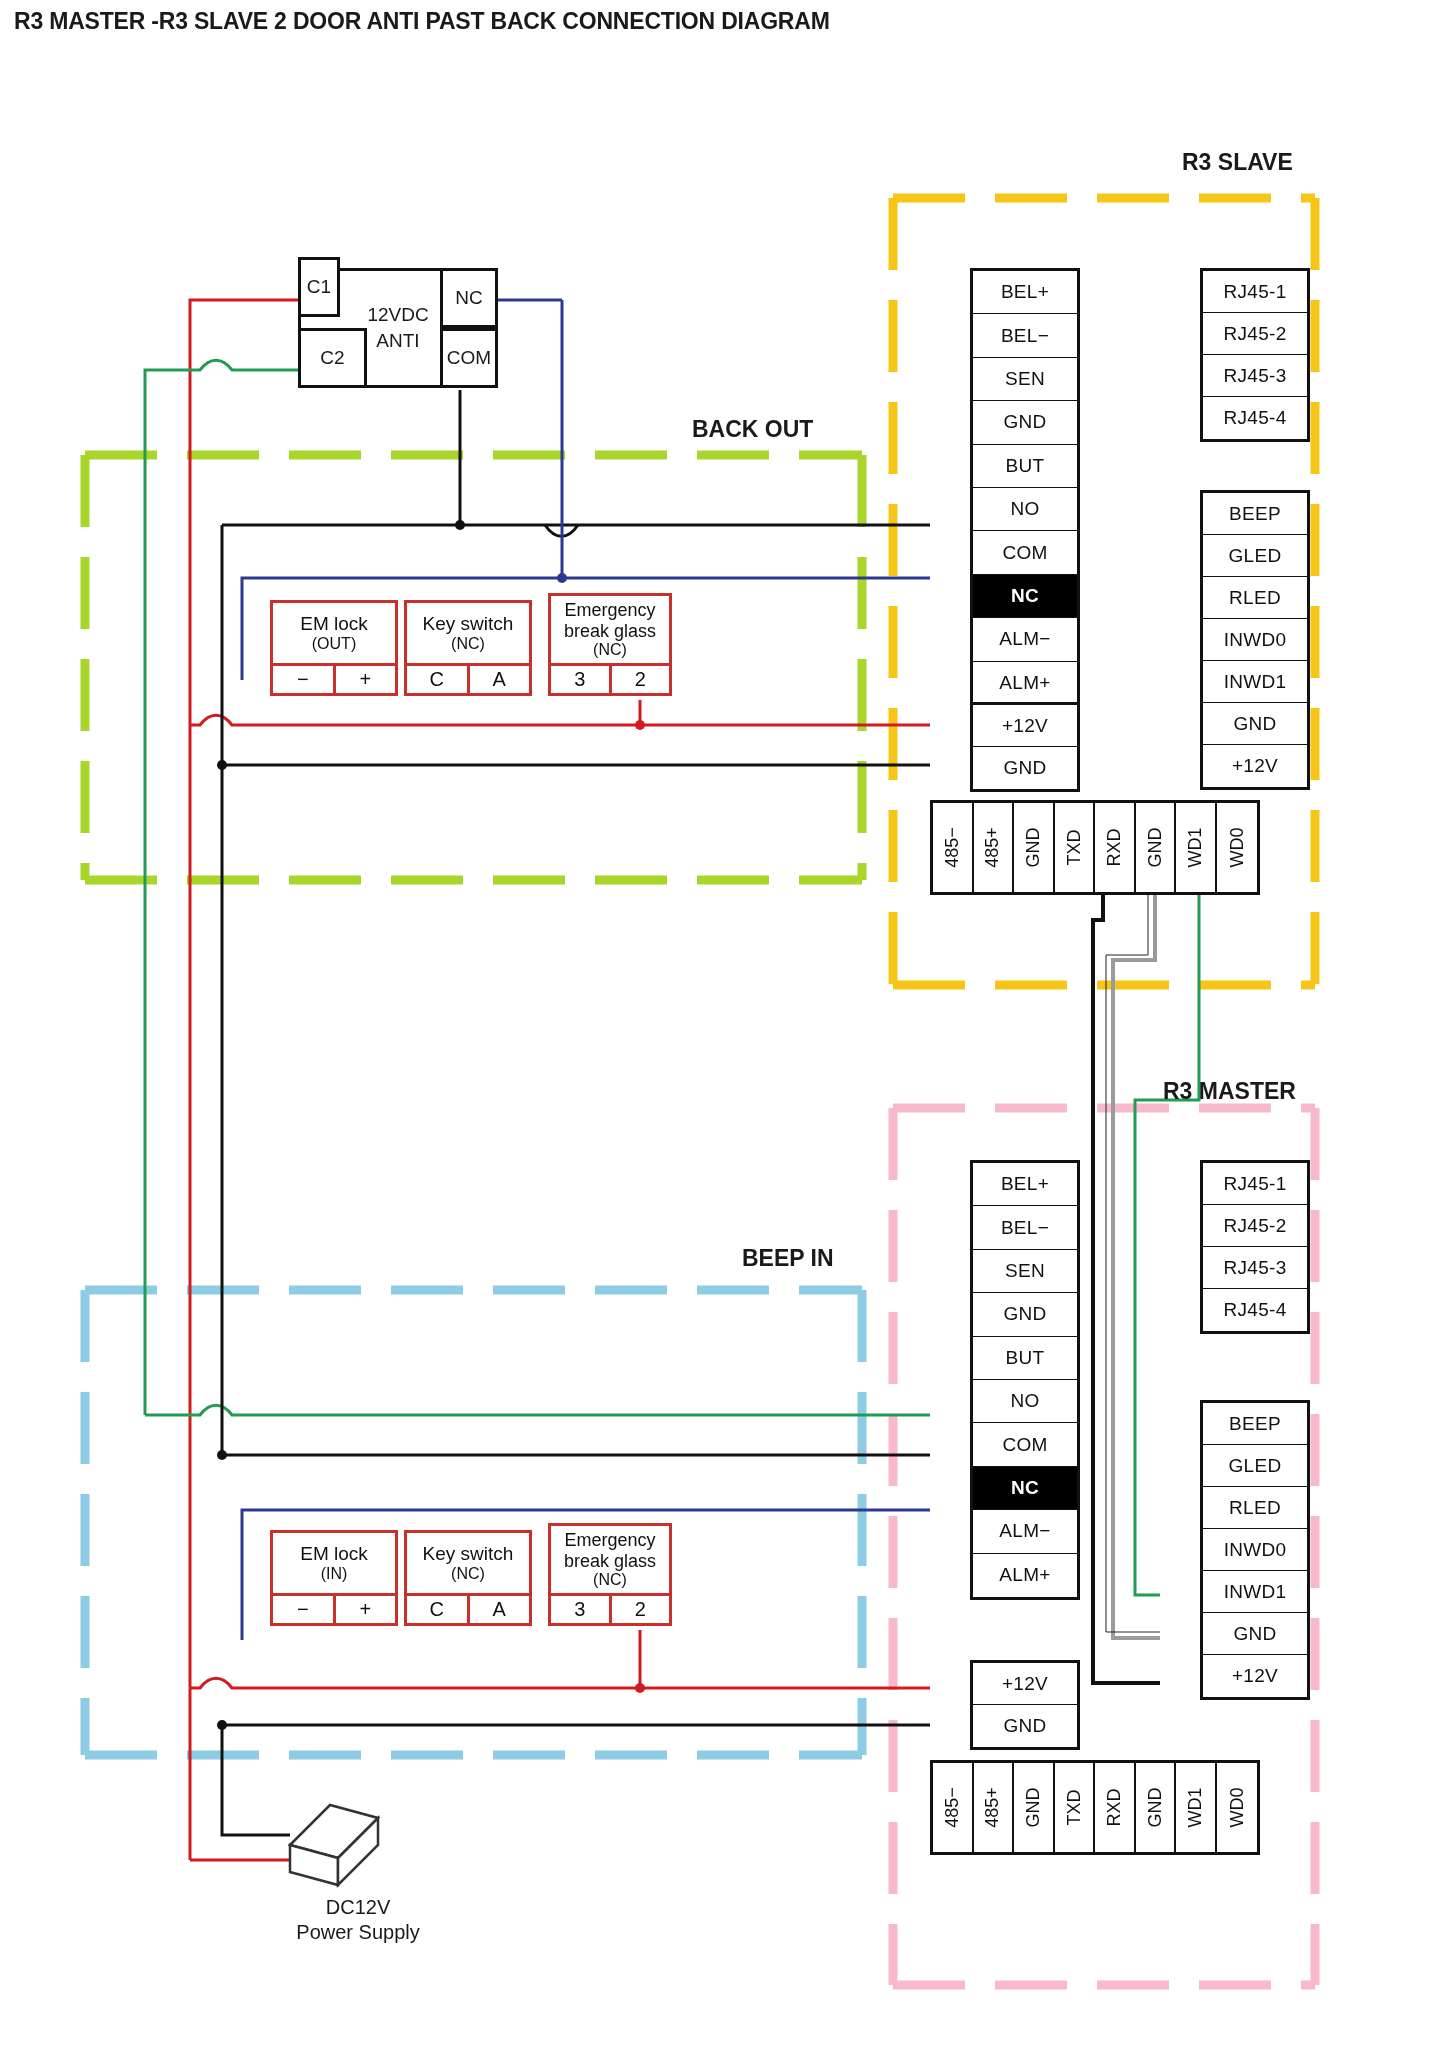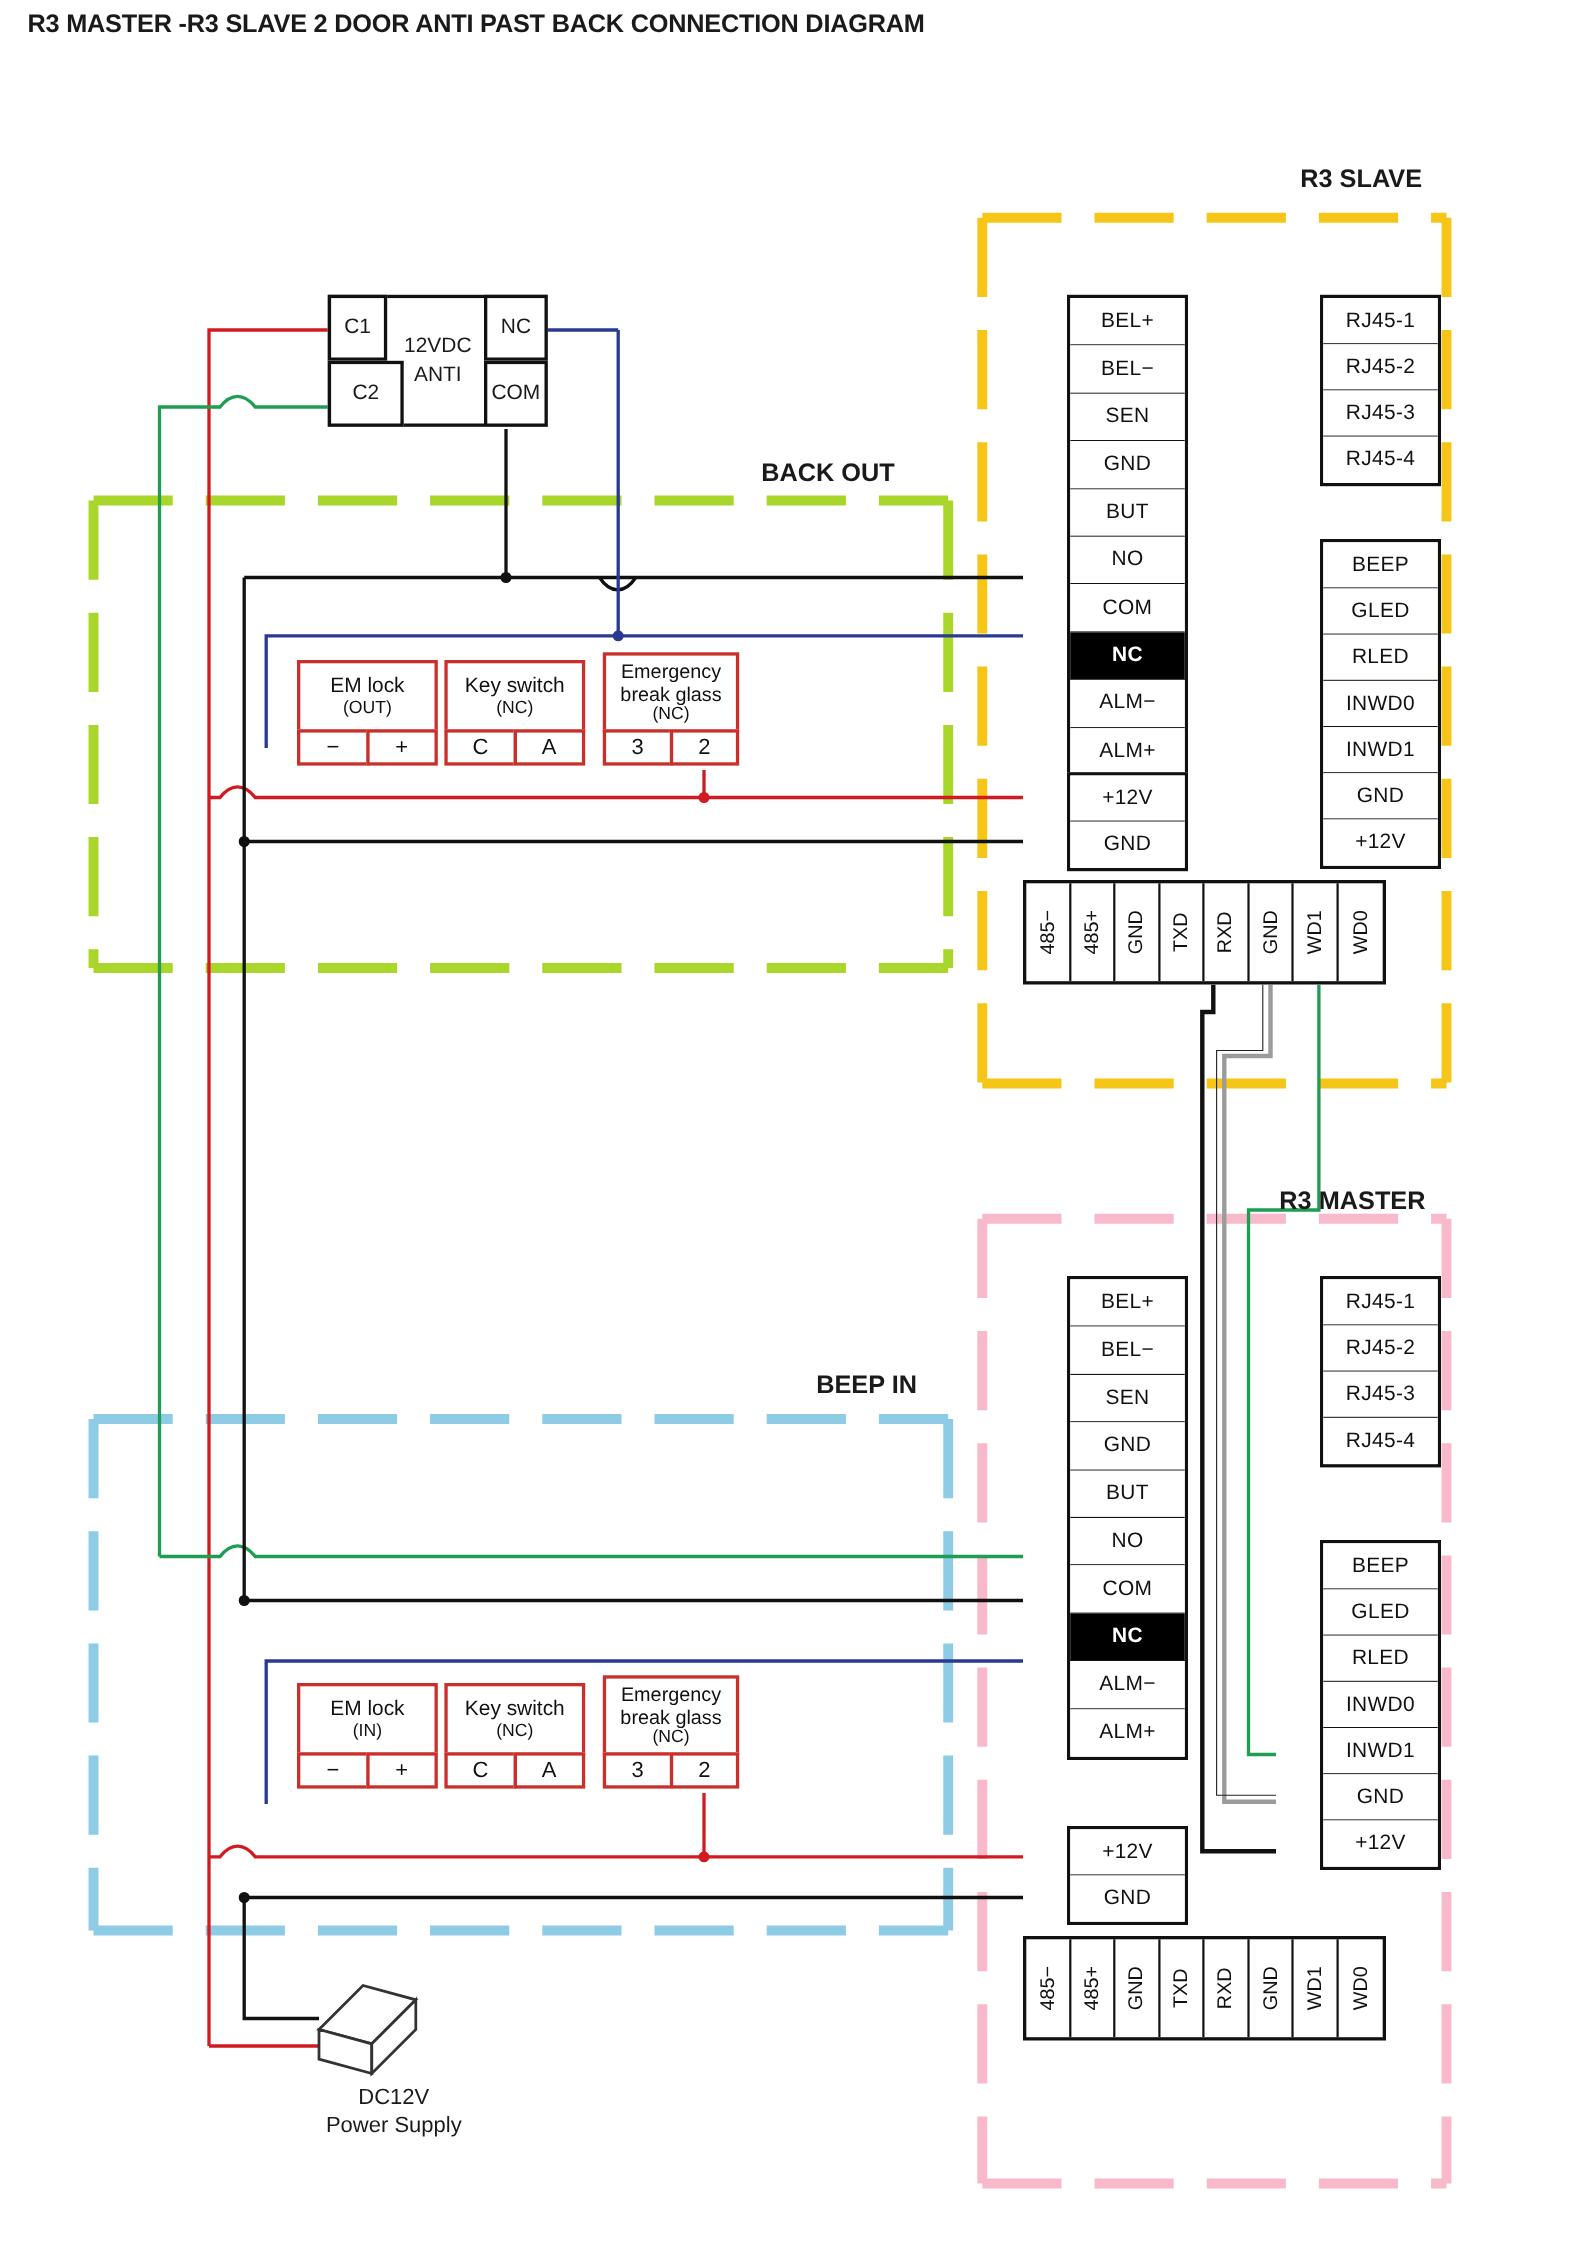--- a/index.html
+++ b/index.html
@@ -1,21 +1,21 @@
 <!DOCTYPE html>
 <html><head>
 <meta charset="utf-8">
 <title>R3 Master - R3 Slave Connection Diagram</title>
 <style>
   html,body{margin:0;padding:0;background:#ffffff;}
   body{width:1440px;height:2048px;position:relative;overflow:hidden;
        font-family:"Liberation Sans","DejaVu Sans",sans-serif;color:#1a1a1a;}
 
   #title{position:absolute;left:14px;top:8px;font-size:23px;font-weight:bold;
-         letter-spacing:-0.2px;white-space:nowrap;margin-left:11px;}
+         letter-spacing:-0.2px;white-space:nowrap;}
 
   .sect-label{position:absolute;font-size:23px;font-weight:bold;white-space:nowrap;}
 
   
   .tblock{position:absolute;border:3px solid #111;background:#fff;box-sizing:border-box;margin-left:40px;}
   .trow{border-bottom:1.5px solid #111;box-sizing:border-box;display:flex;
         align-items:center;justify-content:center;font-size:19px;color:#111;
         background:#fff;letter-spacing:0.3px;}
   .trow:last-child{border-bottom:none;}
   .trow.dark{background:#000;color:#fff;font-weight:bold;}
@@ -123,21 +123,21 @@
 </svg>
 
 <div id="title">R3 MASTER -R3 SLAVE 2 DOOR ANTI PAST BACK CONNECTION DIAGRAM</div>
 
 <div class="sect-label" style="left:1182px;top:149px;">R3 SLAVE</div>
 <div class="sect-label" style="left:1163px;top:1078px;">R3 MASTER</div>
 <div class="sect-label" style="left:692px;top:416px;">BACK OUT</div>
 <div class="sect-label" style="left:742px;top:1245px;">BEEP IN</div>
 
 <div class="relay-outer" style="left:298px;top:268px;width:200px;height:120px;"></div>
-<div class="relay-cell" style="left:298px;top:268px;width:54px;height:60px;">C1</div>
+<div class="relay-cell" style="left:298px;top:257px;width:42px;height:60px;">C1</div>
 <div class="relay-cell" style="left:298px;top:328px;width:69px;height:60px;">C2</div>
 <div class="relay-cell" style="left:440px;top:268px;width:58px;height:60px;">NC</div>
 <div class="relay-cell" style="left:440px;top:328px;width:58px;height:60px;">COM</div>
 <div class="relay-mid" style="left:356px;top:268px;width:84px;height:120px;">
   <span>12VDC</span>
   <span>ANTI</span>
 </div>
 
 <div class="devbox" style="left:270px;top:600px;width:128px;height:96px;">
   <div class="dev-top" style="height:66px;width:128px;">

